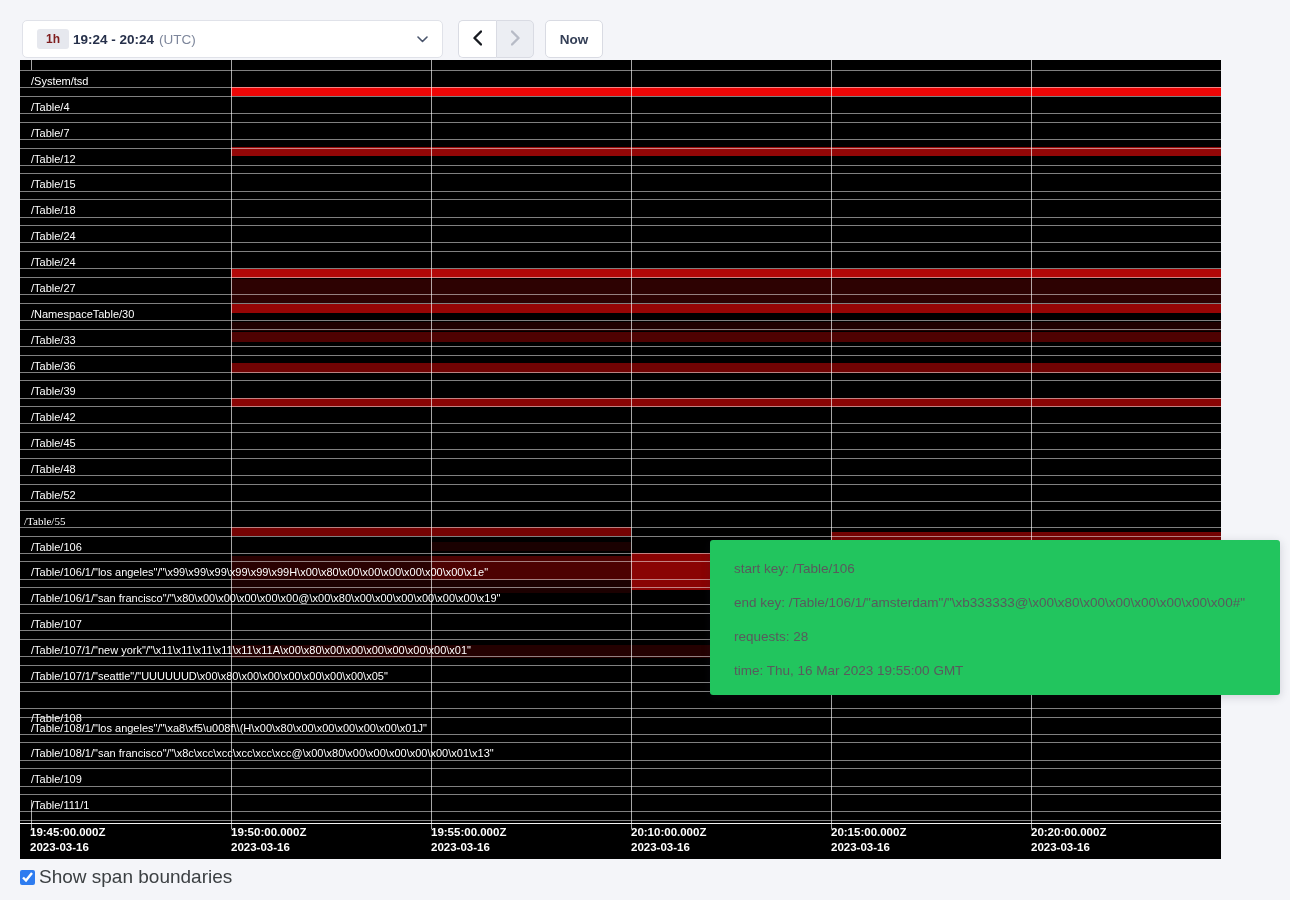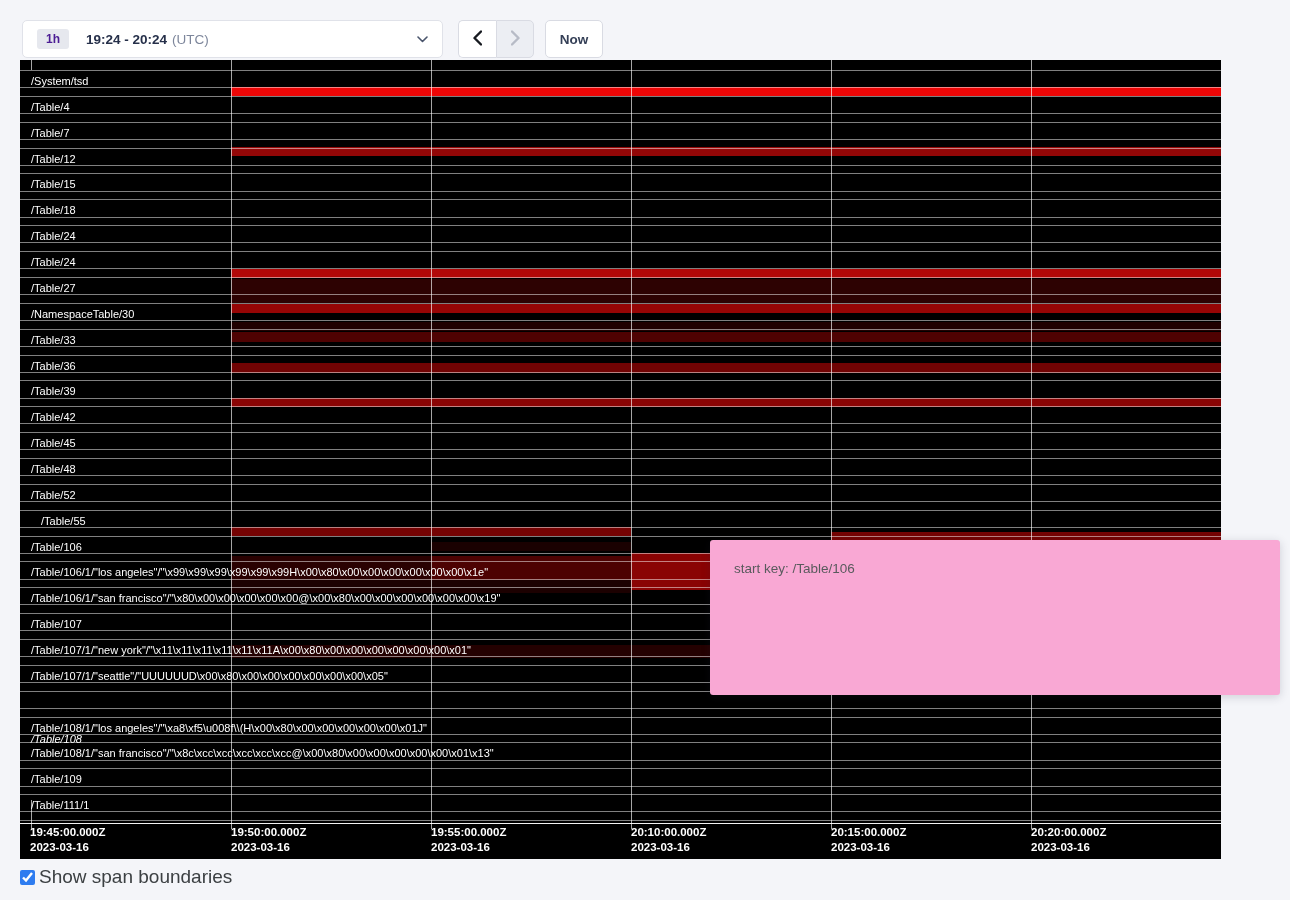--- a/index.html
+++ b/index.html
@@ -9,22 +9,22 @@
     font-family:"Liberation Sans", sans-serif;
   }
   
   .toolbar{position:absolute;left:0;top:0;width:100%;height:60px;}
   .range-select{
     position:absolute;left:22px;top:20px;width:421px;height:38px;
     background:#ffffff;border:1px solid #e0e2e9;border-radius:5px;
     display:flex;align-items:center;box-sizing:border-box;padding:0 14px;cursor:pointer;
   }
   .chip{
-    background:#e6e8ee;color:#4c1d95;font-size:12px;font-weight:700;
-    border-radius:3px;padding:4px 9px;margin-right:17px;line-height:12px;
+    background:#e6e8ee;color:#7f1d1d;font-size:12px;font-weight:700;
+    border-radius:3px;padding:4px 9px;margin-right:4px;line-height:12px;
   }
   .range-text{font-size:13.5px;font-weight:700;color:#26304a;margin-right:5px;}
   .range-zone{font-size:13.5px;color:#7d869b;}
   .chev{margin-left:auto;display:flex;align-items:center;}
   .nav-group{position:absolute;left:458px;top:20px;height:38px;display:flex;}
   .nav-btn{
     width:38px;height:38px;box-sizing:border-box;border:1px solid #d9dbe3;
     background:#ffffff;display:flex;align-items:center;justify-content:center;
     padding:0;cursor:pointer;
   }
@@ -44,21 +44,21 @@
   .hline{position:absolute;left:0;width:100%;height:1px;background:rgba(255,255,255,0.5);}
   .vline{position:absolute;width:1px;background:rgba(255,255,255,0.65);}
   .axisline{position:absolute;left:0;width:100%;height:1px;background:rgba(255,255,255,0.95);}
   .rowlabel{
     position:absolute;color:#ffffff;font-size:11px;line-height:11px;white-space:nowrap;
   }
   .xtick{position:absolute;color:#ffffff;font-size:11.5px;font-weight:700;line-height:14.5px;white-space:nowrap;}
   
   .tooltip{
     position:absolute;left:710px;top:540px;width:570px;height:155px;box-sizing:border-box;
-    background:#f9a8d4;border-radius:3px;box-shadow:0 2px 10px rgba(40,40,60,0.18);
+    background:#22c55e;border-radius:3px;box-shadow:0 2px 10px rgba(40,40,60,0.18);
     padding:12px 24px;z-index:10;
   }
   .tt-line{
     font-size:13.5px;color:#595a5d;line-height:34px;white-space:nowrap;overflow:hidden;
   }
   
   .footer{position:absolute;left:20px;top:866px;display:flex;align-items:center;}
   .cb{width:15px;height:15px;margin:0;accent-color:#2e7cf0;cursor:pointer;}
   .cb-label{font-size:19px;color:#3c4043;margin-left:4px;}
 </style>
@@ -190,28 +190,28 @@
     <div class="rowlabel" style="left: 11px; top: 197px; text-align: right;">/Table/24</div>
     <div class="rowlabel" style="left: 11px; top: 222.9px;">/Table/27</div>
     <div class="rowlabel" style="left: 11px; top: 248.7px;">/NamespaceTable/30</div>
     <div class="rowlabel" style="left: 11px; top: 274.6px;">/Table/33</div>
     <div class="rowlabel" style="left: 11px; top: 300.5px;">/Table/36</div>
     <div class="rowlabel" style="left: 11px; top: 326.3px;">/Table/39</div>
     <div class="rowlabel" style="left: 11px; top: 352.2px;">/Table/42</div>
     <div class="rowlabel" style="left: 11px; top: 378px;">/Table/45</div>
     <div class="rowlabel" style="left: 11px; top: 403.9px;">/Table/48</div>
     <div class="rowlabel" style="left: 11px; top: 429.8px;">/Table/52</div>
-    <div class="rowlabel" style="left: 21px; top: 455.6px;">/Table/55</div>
+    <div class="rowlabel" style="left: 4px; top: 455.6px; font-family: Liberation Serif, serif;">/Table/55</div>
     <div class="rowlabel" style="left: 11px; top: 481.5px;">/Table/106</div>
     <div class="rowlabel" style="left: 11px; top: 507.3px;">/Table/106/1/"los angeles"/"\x99\x99\x99\x99\x99\x99H\x00\x80\x00\x00\x00\x00\x00\x00\x1e"</div>
     <div class="rowlabel" style="left: 11px; top: 533.2px;">/Table/106/1/"san francisco"/"\x80\x00\x00\x00\x00\x00@\x00\x80\x00\x00\x00\x00\x00\x00\x19"</div>
     <div class="rowlabel" style="left: 11px; top: 559.1px;">/Table/107</div>
     <div class="rowlabel" style="left: 11px; top: 584.9px;">/Table/107/1/"new york"/"\x11\x11\x11\x11\x11\x11A\x00\x80\x00\x00\x00\x00\x00\x00\x01"</div>
     <div class="rowlabel" style="left: 11px; top: 610.8px;">/Table/107/1/"seattle"/"UUUUUUD\x00\x80\x00\x00\x00\x00\x00\x00\x05"</div>
-    <div class="rowlabel" style="left: 11px; top: 674px; font-style: italic;">/Table/108</div>
+    <div class="rowlabel" style="left: 11px; top: 653px;">/Table/108</div>
     <div class="rowlabel" style="left: 11px; top: 662.5px;">/Table/108/1/"los angeles"/"\xa8\xf5\u008f\\(H\x00\x80\x00\x00\x00\x00\x00\x01J"</div>
     <div class="rowlabel" style="left: 11px; top: 688.4px;">/Table/108/1/"san francisco"/"\x8c\xcc\xcc\xcc\xcc\xcc@\x00\x80\x00\x00\x00\x00\x00\x01\x13"</div>
     <div class="rowlabel" style="left: 11px; top: 714.2px;">/Table/109</div>
     <div class="rowlabel" style="left: 11px; top: 740.1px;">/Table/111/1</div>
     <div class="xtick" style="left: 10px; top: 765px;">
       <div>19:45:00.000Z</div>
       <div>2023-03-16</div>
     </div>
     <div class="xtick" style="left: 211px; top: 765px;">
       <div>19:50:00.000Z</div>
@@ -230,18 +230,21 @@
       <div>2023-03-16</div>
     </div>
     <div class="xtick" style="left: 1011px; top: 765px;">
       <div>20:20:00.000Z</div>
       <div>2023-03-16</div>
     </div>
   </div>
 
 <div class="tooltip">
   <div class="tt-line">start key: /Table/106</div>
+  <div class="tt-line">end key: /Table/106/1/"amsterdam"/"\xb333333@\x00\x80\x00\x00\x00\x00\x00\x00#"</div>
+  <div class="tt-line">requests: 28</div>
+  <div class="tt-line">time: Thu, 16 Mar 2023 19:55:00 GMT</div>
 </div>
 
 <div class="footer">
   <input type="checkbox" class="cb" checked="" style="">
   <label class="cb-label">Show span boundaries</label>
 </div>
 
 </body></html>

